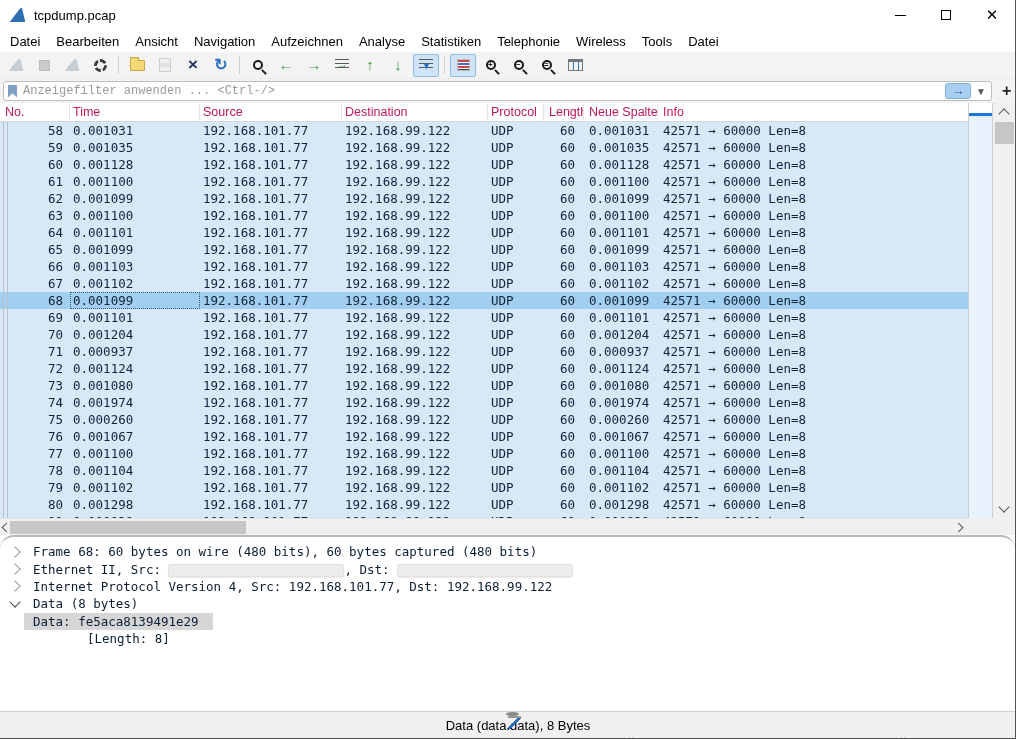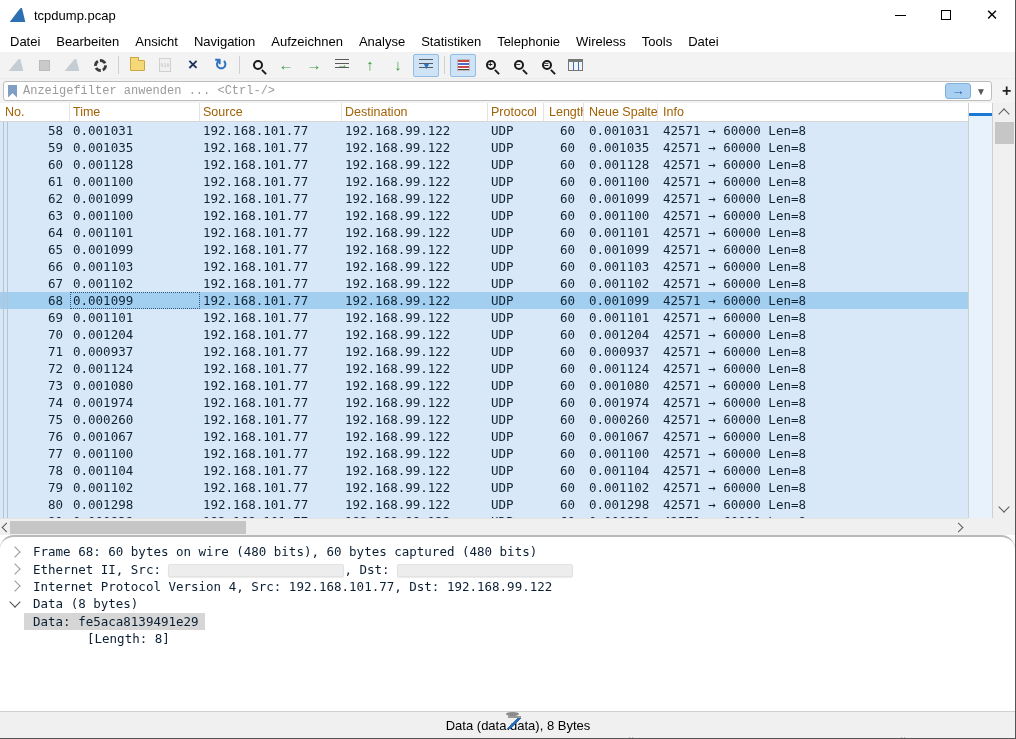--- a/index.html
+++ b/index.html
@@ -49,21 +49,21 @@
   #filterbar { position:absolute; left:0; top:79px; width:100%; height:24px; background:#f3f3f3; display:flex; align-items:center; padding:0 3px; }
   #filter-field { flex:0 0 989px; height:20px; background:#fff; border:1px solid #bdbdbd; border-radius:3px; display:flex; align-items:center; position:relative; }
   .bookmark { width:9px; height:13px; margin-left:4px; background:#7f9fc4; clip-path:polygon(0 0,100% 0,100% 100%,50% 68%,0 100%); }
   #filter-input { flex:1; border:none; outline:none; background:transparent; font-family:Liberation Mono, monospace; font-size:12px; color:#444; margin-left:6px; }
   #filter-input::placeholder { color:#9b9b9b; }
   .apply-btn { width:26px; height:16px; background:#a9d0f0; border:1px solid #7fb0dd; border-radius:3px; display:flex; align-items:center; justify-content:center; margin-right:4px; }
   .apply-btn span { color:#1e62b8; font-weight:bold; font-size:13px; line-height:10px; }
   .caret-btn { color:#555; font-size:10px; padding:0 5px 0 1px; }
   .plus-btn { margin-left:6px; font-size:16px; color:#222; font-weight:bold; line-height:16px; padding:0 4px; }
   
-  #pl-header { position:absolute; left:0; top:103px; width:993px; height:19px; background:#fff; border-bottom:1px solid #d6d6d6; display:flex; font-size:12.5px; color:#a16207; }
+  #pl-header { position:absolute; left:0; top:103px; width:993px; height:19px; background:#fff; border-bottom:1px solid #d6d6d6; display:flex; font-size:12.5px; color:#be185d; }
   .hcell { display:flex; align-items:center; padding-left:5px; border-right:1px solid #e4e4e4; height:100%; overflow:hidden; white-space:nowrap; }
   #pl-rows { position:absolute; left:0; top:122px; width:968px; height:396px; overflow:hidden; background:#d9e8f8; }
   .prow { display:flex; height:17px; line-height:17px; font-family:"DejaVu Sans Mono", monospace; font-size:12.5px; color:#0f2437; background:#d9e8f8; white-space:nowrap; }
   .prow.selected { background:#a2cff0; }
   .pcell { overflow:hidden; flex-shrink:0; }
   .c-no   { width:70px;  text-align:right; padding-right:7px; }
   .c-time { width:130px; padding-left:3px; }
   .c-src  { width:142px; padding-left:3px; }
   .c-dst  { width:146px; padding-left:3px; }
   .c-proto{ width:56px;  padding-left:3px; }
@@ -89,21 +89,21 @@
   .hchev.right { right:6px; transform:rotate(-45deg); }
   #hs-corner { position:absolute; left:968px; top:518px; width:48px; height:17px; background:#f0f0f0; }
   
   #details { position:absolute; left:0; top:535px; width:100%; height:176px; background:#fff; border-top:2px solid #b9b9b9; padding-top:6px;border-radius:14px; }
   .dline { height:17.4px; display:flex; align-items:center; font-family:"DejaVu Sans Mono", monospace; font-size:12.5px; color:#0b1f33; white-space:pre; }
   .dexp { width:8px; height:8px; margin-left:11px; margin-right:14px; flex-shrink:0; }
   .dexp.c { border-right:1.5px solid #9a9a9a; border-bottom:1.5px solid #9a9a9a; transform:rotate(-45deg); }
   .dexp.e { border-right:1.5px solid #4a4a4a; border-bottom:1.5px solid #4a4a4a; transform:rotate(45deg); margin-top:-4px; }
   .dexp.none { border:none; }
   .dline .ind1 { margin-left:54px; }
-  .dtext.hl { background:#d6d6d6; padding:1px 6px 1px 9px; margin-left:-9px; }
+  .dtext.hl { background:#d6d6d6; padding:1px 14px 1px 9px; margin-left:-9px; }
   .redact { display:inline-block; width:176px; height:13px; background:#ededed; border:1px solid #e2e2e2; border-radius:2px; vertical-align:middle; box-shadow:0 1px 1px rgba(0,0,0,0.08); }
   
   #statusbar { position:absolute; left:0; top:711px; width:100%; height:28px; background:#f0f0f0; border-top:1px solid #d0d0d0; display:flex; align-items:center; font-size:13px; color:#000;flex-direction:column; }
   .expert-dot { width:13px; height:13px; border:2px solid #8a8a8a; border-radius:50%; background:#d9d9d9; margin-left:9px; }
   .comment-ic { width:13px; height:14px; background:#fff; border:1px solid #999; margin-left:14px; position:relative; }
   .comment-ic::after { content:""; position:absolute; left:-2px; top:1px; width:14px; height:11px; background:linear-gradient(135deg, transparent 44%, #2b6cb8 44% 58%, transparent 58%); }
   #sb-left-text { margin-left:21px; }
   #sb-right { margin-left:auto; display:flex; align-items:center; height:100%; }
   .sbsep { width:4px; height:17px; border-left:1px solid #b5b5b5; border-right:1px solid #b5b5b5; margin:0 8px; }
   #sb-grip { width:14px; height:14px; margin:10px 2px 0 8px; background:radial-gradient(circle at 2px 2px, #9a9a9a 1px, transparent 1.5px); background-size:5px 5px; align-self:flex-start; }

